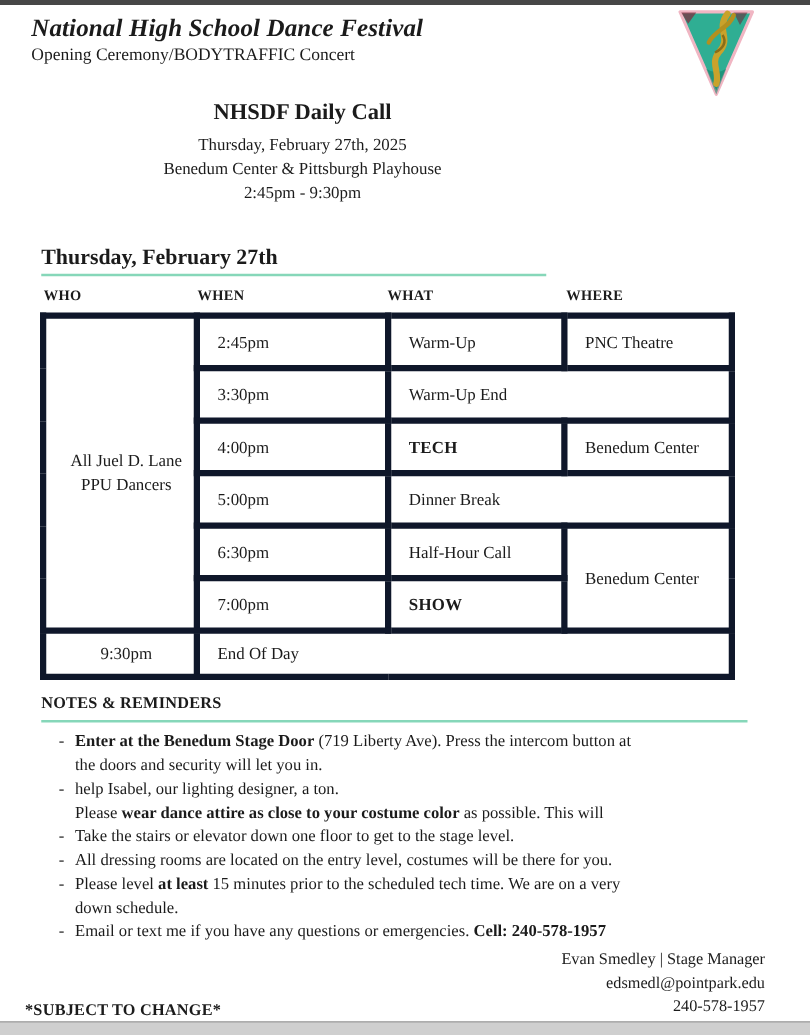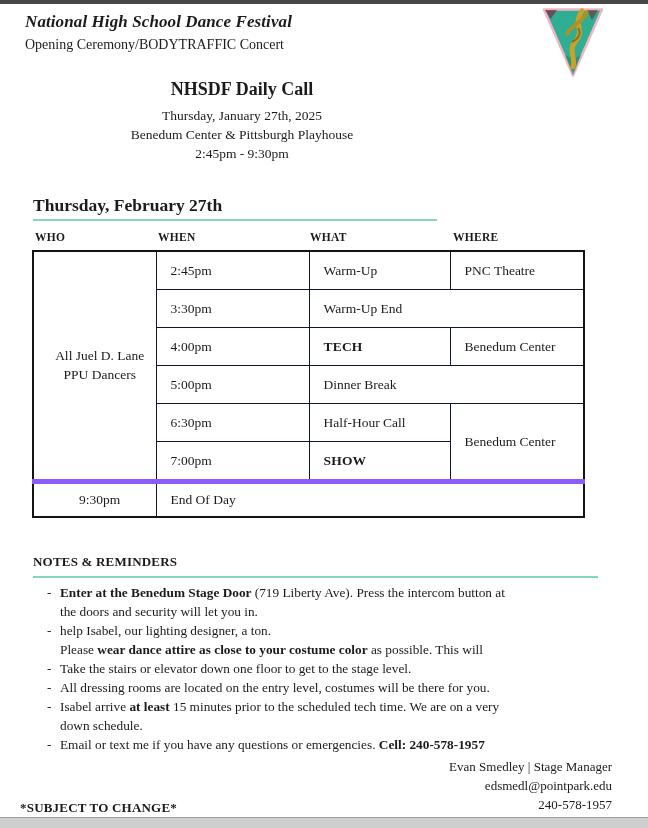--- a/index.html
+++ b/index.html
@@ -11,42 +11,42 @@
   }
   html,body{margin:0;padding:0;}
   body{
     width:648px;height:828px;position:relative;background:#ffffff;
     font-family:"Liberation Serif","DejaVu Serif",serif;color:var(--ink);
     overflow:hidden;
   }
   .top-edge{position:absolute;left:0;top:0;width:648px;height:4px;background:#474747;}
   .bottom-strip{position:absolute;left:0;top:817px;width:648px;height:11px;background:#cfcfcf;border-top:1px solid #9e9e9e;}
 
-  .program-title{position:absolute;left:25px;top:12px;font-size:17px;font-weight:bold;font-style:italic;letter-spacing:.1px;}
+  .program-title{position:absolute;left:25px;top:12px;font-size:20px;font-weight:bold;font-style:italic;letter-spacing:.1px;}
   .program-subtitle{position:absolute;left:25px;top:37px;font-size:14px;}
 
   .logo{position:absolute;left:542px;top:8px;}
 
   .center-block{position:absolute;left:0;top:79px;width:484px;text-align:center;}
   .doc-title{font-size:18px;font-weight:bold;margin:0 0 6px 0;}
   .center-line{font-size:13.5px;line-height:19px;margin:0;}
 
   .day-heading{position:absolute;left:33px;top:195px;font-size:17.5px;font-weight:bold;}
   .day-underline{position:absolute;left:33px;top:219px;width:404px;height:2px;background:var(--accent);}
 
   .col-header{position:absolute;top:231px;font-size:11.5px;font-weight:bold;letter-spacing:.3px;}
   .col-who{left:35px;}  .col-when{left:158px;}  .col-what{left:310px;}  .col-where{left:453px;}
 
   table.schedule{
     position:absolute;left:32px;top:250px;width:551px;
     border-collapse:collapse;table-layout:fixed;font-size:13.5px;
     border:2px solid #141414;
   }
   table.schedule td{
-    border:1px solid #0f172a;height:37px;vertical-align:middle;
+    border:5px solid #0f172a;height:37px;vertical-align:middle;
     padding:0 4px 0 14px;overflow:hidden;white-space:nowrap;
   }
   td.who-cell{text-align:center;padding:0;line-height:1.35;white-space:normal;}
   td.who-cell span{display:block;}
   .bold-cell{font-weight:bold;letter-spacing:.2px;}
   tr.final-row td{border-top:5px solid #8b5cf6;height:32px;}
   td.final-who{text-align:center;padding:0;}
   td.final-what{padding-left:18px;}
 
   .notes-heading{position:absolute;left:33px;top:554px;font-size:13px;font-weight:bold;letter-spacing:.2px;}
@@ -76,21 +76,21 @@
   <path d="M31,67.5 L23,47 Q31,52.5 39,47 Z" fill="#157f68" opacity="0.55"></path>
   <path d="M3,2 L15,2 L8.5,11 Z" fill="#7c3040" opacity="0.75"></path>
   <path d="M45,2 L56,2 L50,12 Z" fill="#6e2a38" opacity="0.6"></path>
   <path d="M40,3 C30,16 44,22 33,34 C26,42 34,50 31,59" stroke="var(--logo-figure)" stroke-width="5" fill="none" stroke-linecap="round"></path>
   <path d="M45,4 C42,14 30,16 25,26" stroke="#b3901f" stroke-width="3.5" fill="none" stroke-linecap="round"></path>
   <path d="M36,20 C40,26 36,31 30,34" stroke="#8a6d18" stroke-width="2" fill="none"></path>
 </svg>
 
 <div class="center-block">
   <div class="doc-title">NHSDF Daily Call</div>
-  <p class="center-line">Thursday, January 27th, 2025</p>
+  <p class="center-line">Thursday, February 27th, 2025</p>
   <p class="center-line">Benedum Center &amp; Pittsburgh Playhouse</p>
   <p class="center-line">2:45pm - 9:30pm</p>
 </div>
 
 <div class="day-heading">Thursday, February 27th</div>
 <div class="day-underline"></div>
 
 <span class="col-header col-who">WHO</span>
 <span class="col-header col-when">WHEN</span>
 <span class="col-header col-what">WHAT</span>
@@ -153,21 +153,21 @@
       <span class="note-line"><span class="">help Isabel, our lighting designer, a ton.</span></span>
       <span class="note-line"><span class="">Please </span><span class="nb">wear dance attire as close to your costume color</span><span class=""> as possible. This will</span></span>
     </li>
     <li>
       <span class="note-line"><span class="">Take the stairs or elevator down one floor to get to the stage level.</span></span>
     </li>
     <li>
       <span class="note-line"><span class="">All dressing rooms are located on the entry level, costumes will be there for you.</span></span>
     </li>
     <li>
-      <span class="note-line"><span class="">Isabel arrive </span><span class="nb">at least</span><span class=""> 15 minutes prior to the scheduled tech time. We are on a very</span></span>
+      <span class="note-line"><span class="">Please level </span><span class="nb">at least</span><span class=""> 15 minutes prior to the scheduled tech time. We are on a very</span></span>
       <span class="note-line"><span class="">down schedule.</span></span>
     </li>
     <li>
       <span class="note-line"><span class="">Email or text me if you have any questions or emergencies. </span><span class="nb">Cell: 240-578-1957</span></span>
     </li>
   </ul>
 
 <div class="sig-block">
   <div>Evan Smedley | Stage Manager</div>
   <div>edsmedl@pointpark.edu</div>

